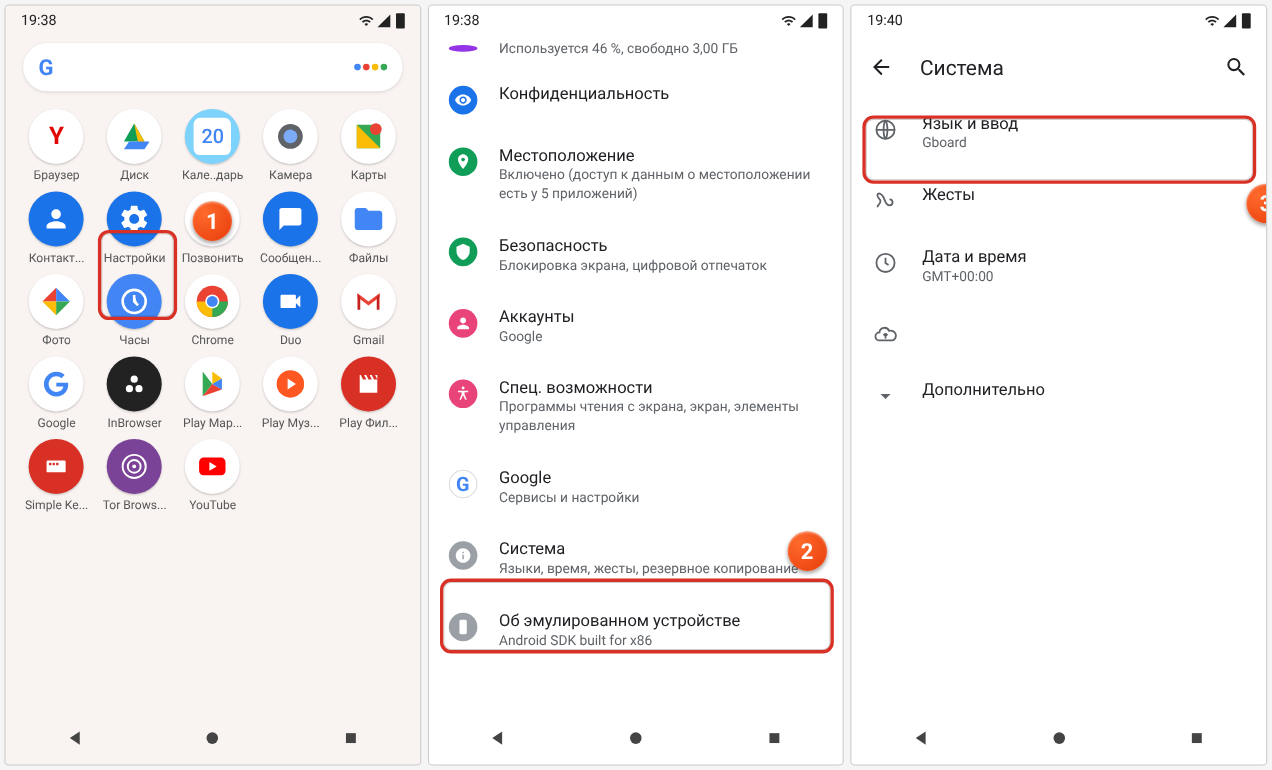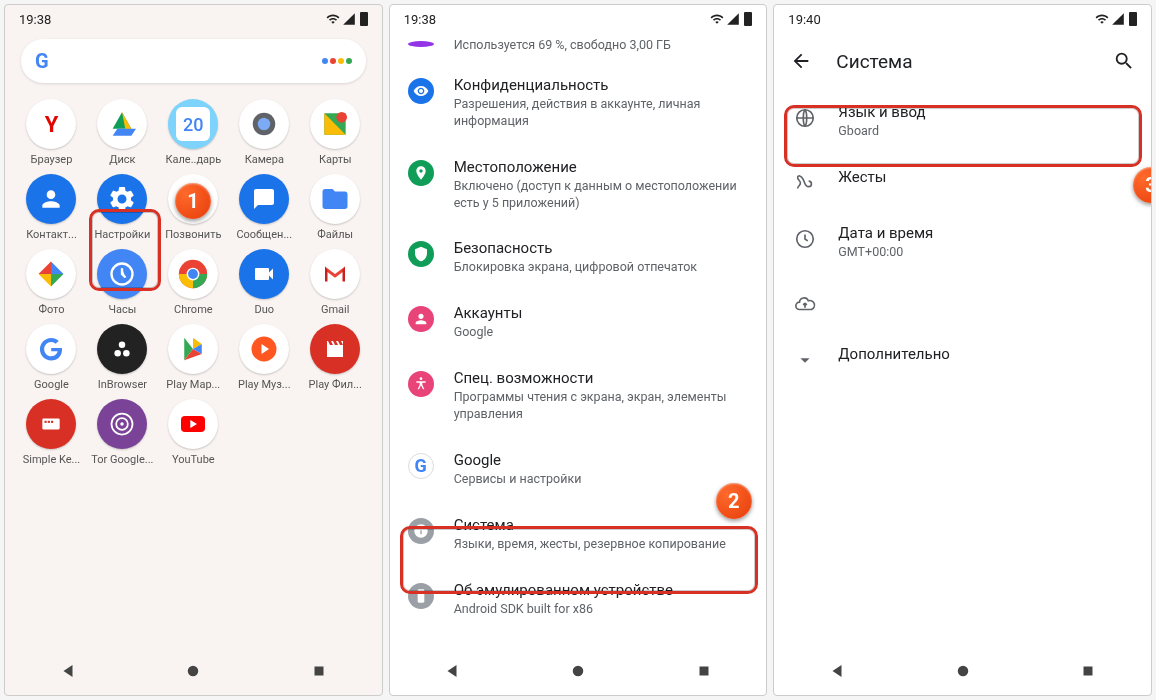--- a/index.html
+++ b/index.html
@@ -359,21 +359,21 @@
         <div class="app-label">Simple Ke...</div>
       </div>
       <div class="app">
         <div class="app-icon ic-tor">
           <svg width="28" height="28" viewBox="0 0 24 24">
             <circle cx="12" cy="12" r="9" fill="none" stroke="#fff" stroke-width="1.5"></circle>
             <circle cx="12" cy="12" r="5" fill="none" stroke="#fff" stroke-width="1.5"></circle>
             <circle cx="12" cy="12" r="1.5" fill="#fff"></circle>
           </svg>
         </div>
-        <div class="app-label">Tor Google...</div>
+        <div class="app-label">Tor Brows...</div>
       </div>
       <div class="app">
         <div class="app-icon ic-youtube">
           <svg width="32" height="32" viewBox="0 0 24 24">
             <rect x="3" y="6" width="18" height="12" rx="3" fill="#ff0000"></rect>
             <path fill="#fff" d="M10 9l5 3-5 3z"></path>
           </svg>
         </div>
         <div class="app-label">YouTube</div>
       </div>
@@ -403,33 +403,32 @@
       <svg viewBox="0 0 24 24">
           <path fill="#222" d="M2 22h20V2z"></path>
         </svg>
       <div class="battery"></div>
     </div>
   </div>
   <div class="settings-list">
     <div class="set-item" style="padding-top:2px; padding-bottom:8px;">
       <div class="set-icon circle" style="background:#9334e6;width:26px;height:6px;margin-top:6px;"></div>
       <div class="set-text">
-          <div class="set-sub">Используется 69 %, свободно 3,00 ГБ</div>
+          <div class="set-sub">Используется 46 %, свободно 3,00 ГБ</div>
         </div>
     </div>
     <div id="settings-items">
         <div class="set-item">
           <div class="set-icon circle" style="background:#1a73e8">
             <svg width="16" height="16" viewBox="0 0 24 24" fill="#fff">
               <path d="M12 4.5C7 4.5 2.73 7.61 1 12c1.73 4.39 6 7.5 11 7.5s9.27-3.11 11-7.5c-1.73-4.39-6-7.5-11-7.5zM12 17c-2.76 0-5-2.24-5-5s2.24-5 5-5 5 2.24 5 5-2.24 5-5 5zm0-8c-1.66 0-3 1.34-3 3s1.34 3 3 3 3-1.34 3-3-1.34-3-3-3z"></path>
             </svg>
           </div>
           <div class="set-text">
             <div class="set-title">Конфиденциальность</div>
-            <div class="set-sub">Разрешения, действия в аккаунте, личная информация</div>
           </div>
         </div>
         <div class="set-item">
           <div class="set-icon circle" style="background:#0f9d58">
             <svg width="16" height="16" viewBox="0 0 24 24" fill="#fff">
               <path d="M12 2C8.13 2 5 5.13 5 9c0 5.25 7 13 7 13s7-7.75 7-13c0-3.87-3.13-7-7-7zm0 9.5c-1.38 0-2.5-1.12-2.5-2.5s1.12-2.5 2.5-2.5 2.5 1.12 2.5 2.5-1.12 2.5-2.5 2.5z"></path>
             </svg>
           </div>
           <div class="set-text">
             <div class="set-title">Местоположение</div>

